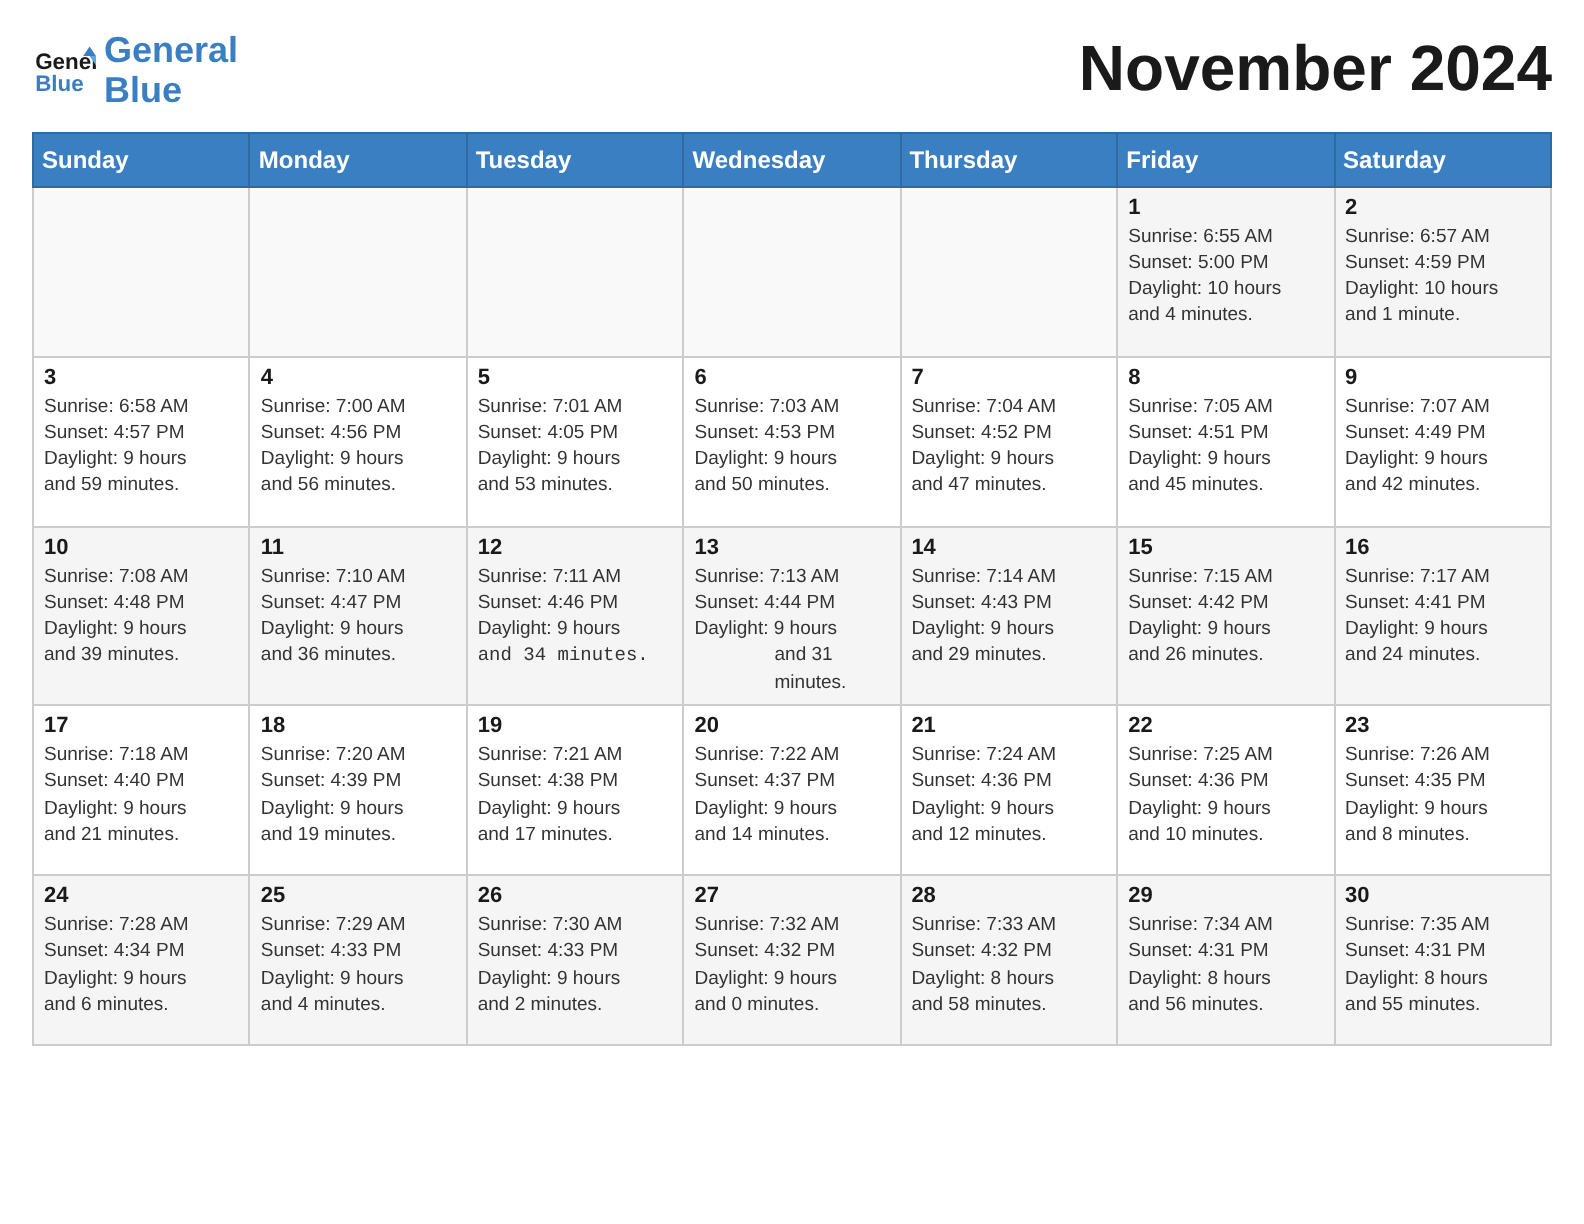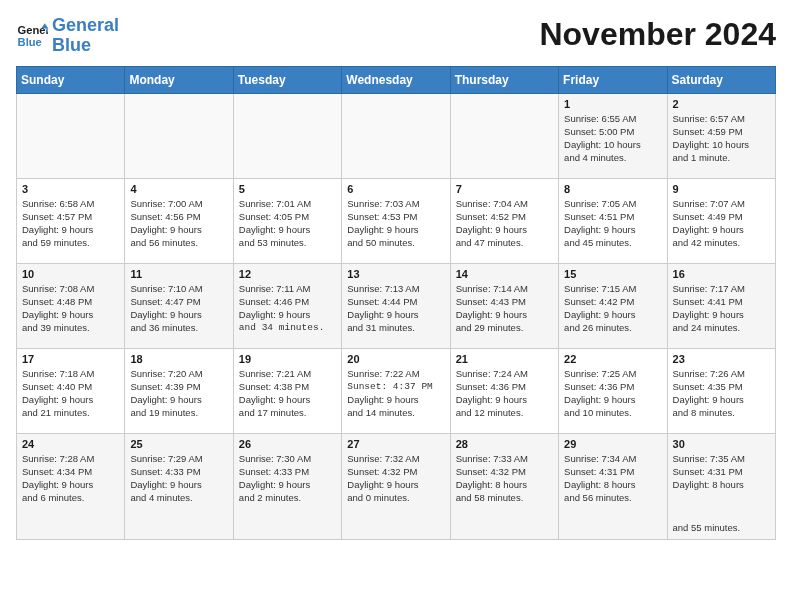--- a/index.html
+++ b/index.html
@@ -209,21 +209,21 @@
           <span style="display: block; line-height: 1.4;">Sunrise: 7:11 AM</span>
           <span style="display: block; line-height: 1.4;">Sunset: 4:46 PM</span>
           <span style="display: block; line-height: 1.4;">Daylight: 9 hours</span>
           <span style="display: block; line-height: 1.4; font-family: Liberation Mono, monospace;">and 34 minutes.</span>
         </td>
         <td>
           <span class="day-number">13</span>
           <span style="display: block; line-height: 1.4;">Sunrise: 7:13 AM</span>
           <span style="display: block; line-height: 1.4;">Sunset: 4:44 PM</span>
           <span style="display: block; line-height: 1.4;">Daylight: 9 hours</span>
-          <span style="display: block; line-height: 1.4;">and 31 minutes.</span>
+          <span style="display: block; line-height: 1.4; margin-left: 40px;">and 31 minutes.</span>
         </td>
         <td>
           <span class="day-number">14</span>
           <span style="display: block; line-height: 1.4;">Sunrise: 7:14 AM</span>
           <span style="display: block; line-height: 1.4;">Sunset: 4:43 PM</span>
           <span style="display: block; line-height: 1.4;">Daylight: 9 hours</span>
           <span style="display: block; line-height: 1.4;">and 29 minutes.</span>
         </td>
         <td>
           <span class="day-number">15</span>
@@ -258,21 +258,21 @@
         <td>
           <span class="day-number">19</span>
           <span style="display: block; line-height: 1.4;">Sunrise: 7:21 AM</span>
           <span style="display: block; line-height: 1.4;">Sunset: 4:38 PM</span>
           <span style="display: block; line-height: 1.4;">Daylight: 9 hours</span>
           <span style="display: block; line-height: 1.4;">and 17 minutes.</span>
         </td>
         <td>
           <span class="day-number">20</span>
           <span style="display: block; line-height: 1.4;">Sunrise: 7:22 AM</span>
-          <span style="display: block; line-height: 1.4; font-family: Liberation Mono, monospace;">Sunset: 4:37 PM</span>
+          <span style="display: block; line-height: 1.4;">Sunset: 4:37 PM</span>
           <span style="display: block; line-height: 1.4;">Daylight: 9 hours</span>
           <span style="display: block; line-height: 1.4;">and 14 minutes.</span>
         </td>
         <td>
           <span class="day-number">21</span>
           <span style="display: block; line-height: 1.4;">Sunrise: 7:24 AM</span>
           <span style="display: block; line-height: 1.4;">Sunset: 4:36 PM</span>
           <span style="display: block; line-height: 1.4;">Daylight: 9 hours</span>
           <span style="display: block; line-height: 1.4;">and 12 minutes.</span>
         </td>
@@ -332,17 +332,17 @@
           <span style="display: block; line-height: 1.4;">Sunrise: 7:34 AM</span>
           <span style="display: block; line-height: 1.4;">Sunset: 4:31 PM</span>
           <span style="display: block; line-height: 1.4;">Daylight: 8 hours</span>
           <span style="display: block; line-height: 1.4;">and 56 minutes.</span>
         </td>
         <td>
           <span class="day-number">30</span>
           <span style="display: block; line-height: 1.4;">Sunrise: 7:35 AM</span>
           <span style="display: block; line-height: 1.4;">Sunset: 4:31 PM</span>
           <span style="display: block; line-height: 1.4;">Daylight: 8 hours</span>
-          <span style="display: block; line-height: 1.4; margin-top: 30px;">and 55 minutes.</span>
+          <span style="display: block; line-height: 1.4;">and 55 minutes.</span>
         </td>
       </tr>
     </tbody>
 </table>
 
 </body></html>

